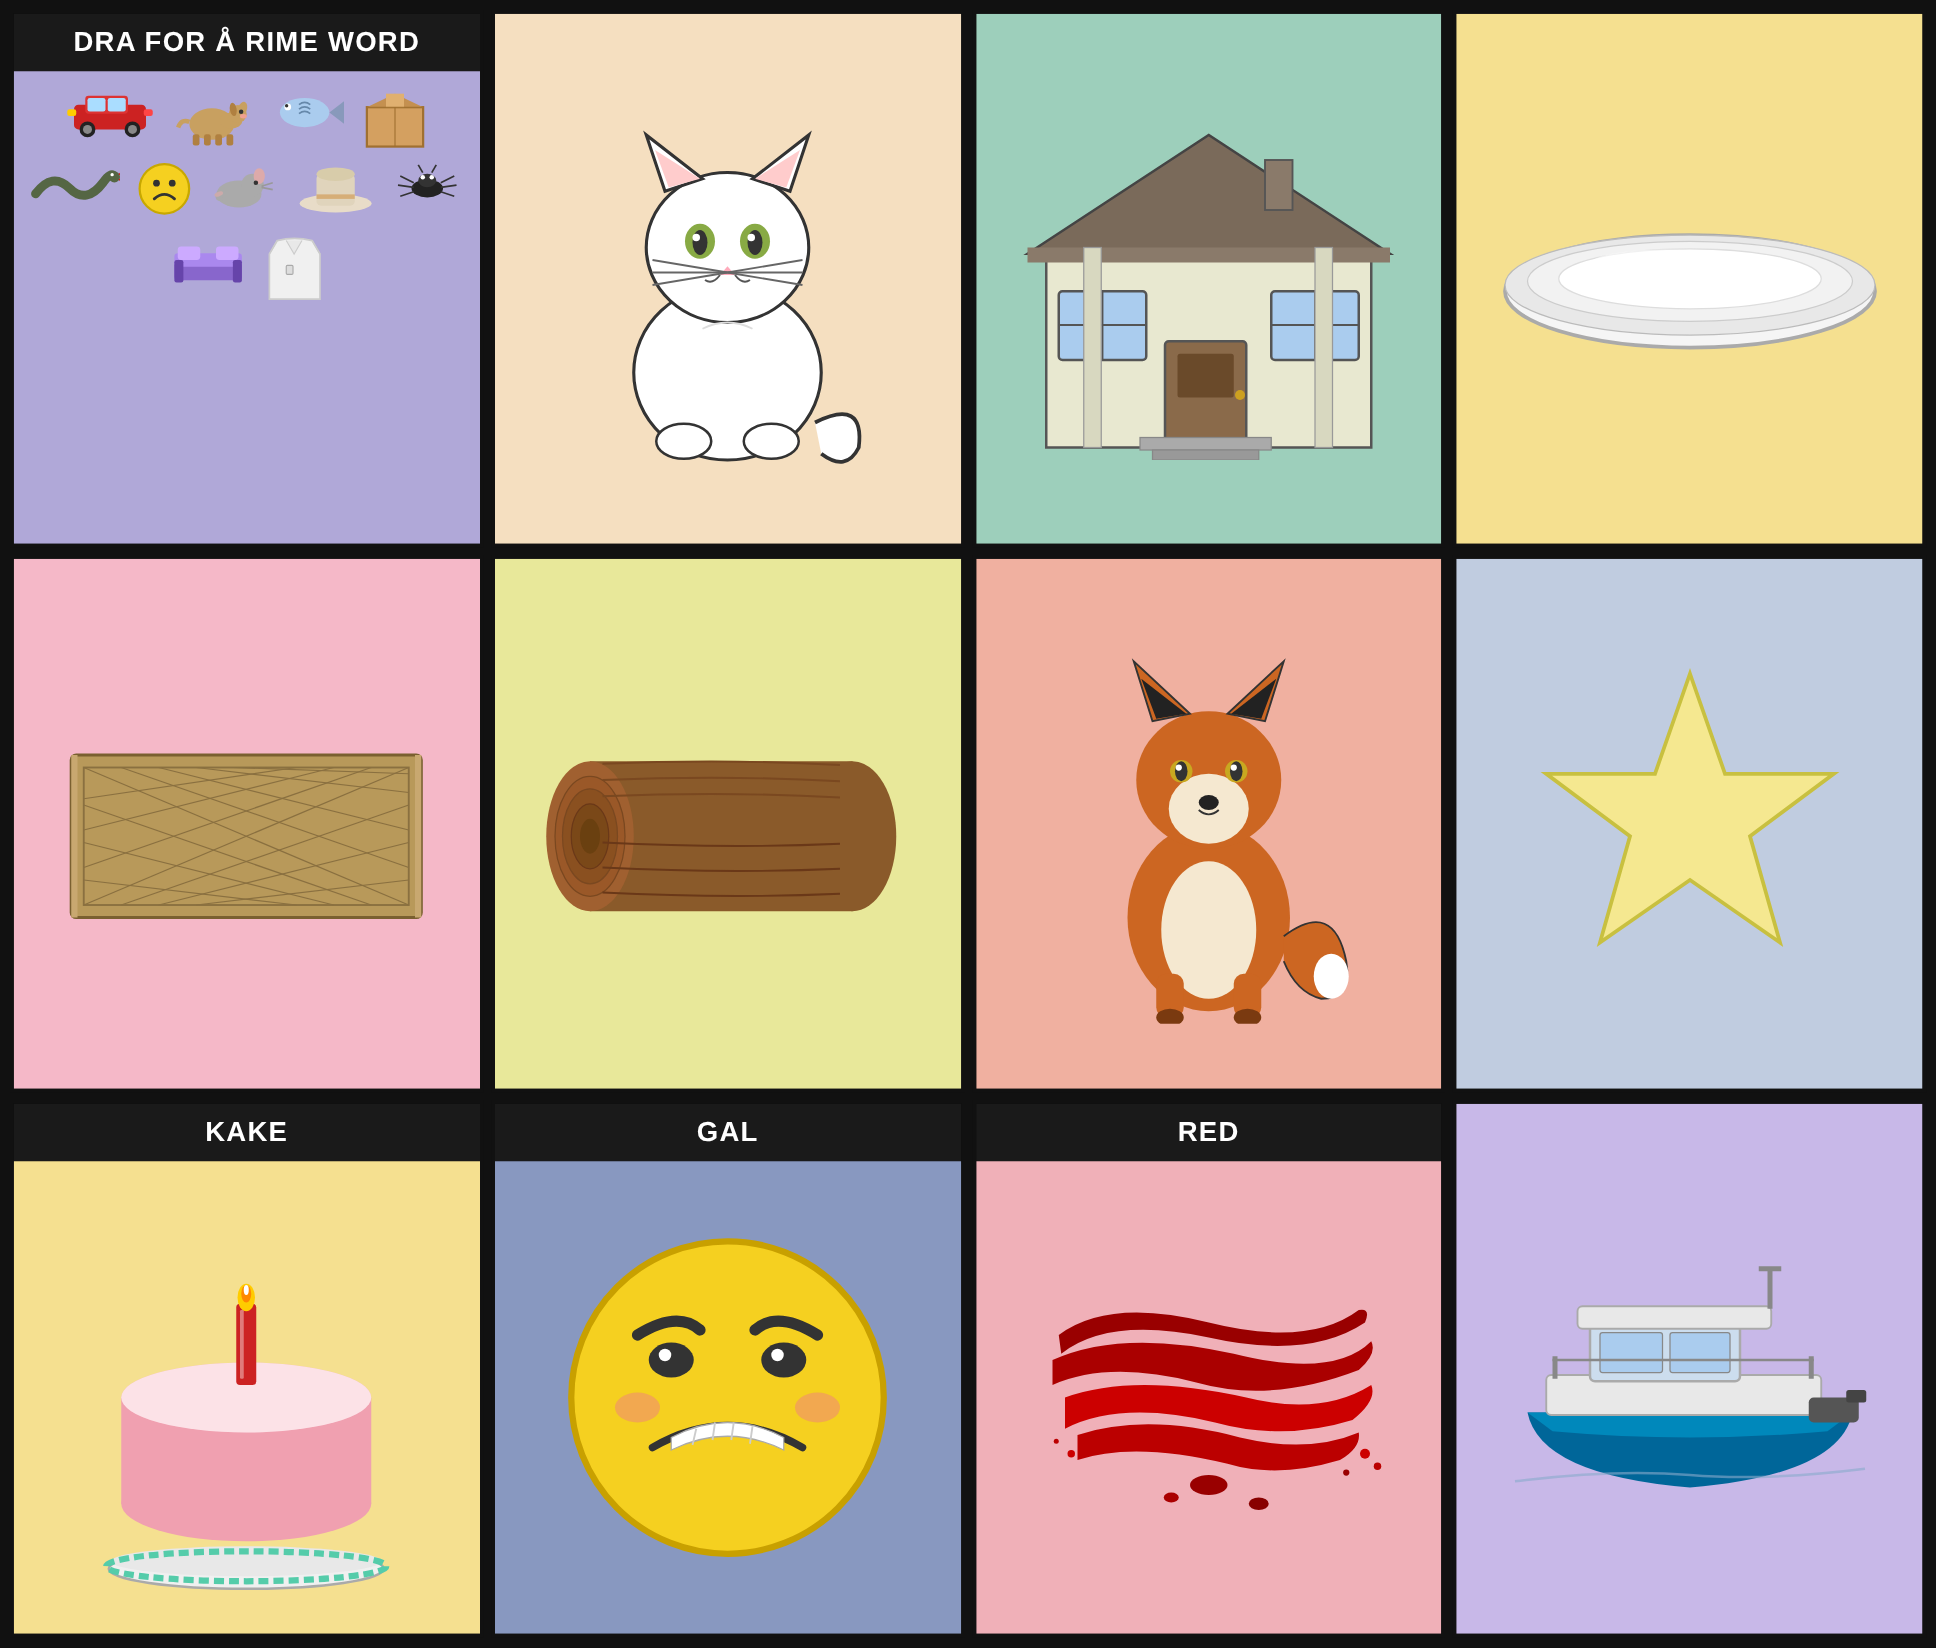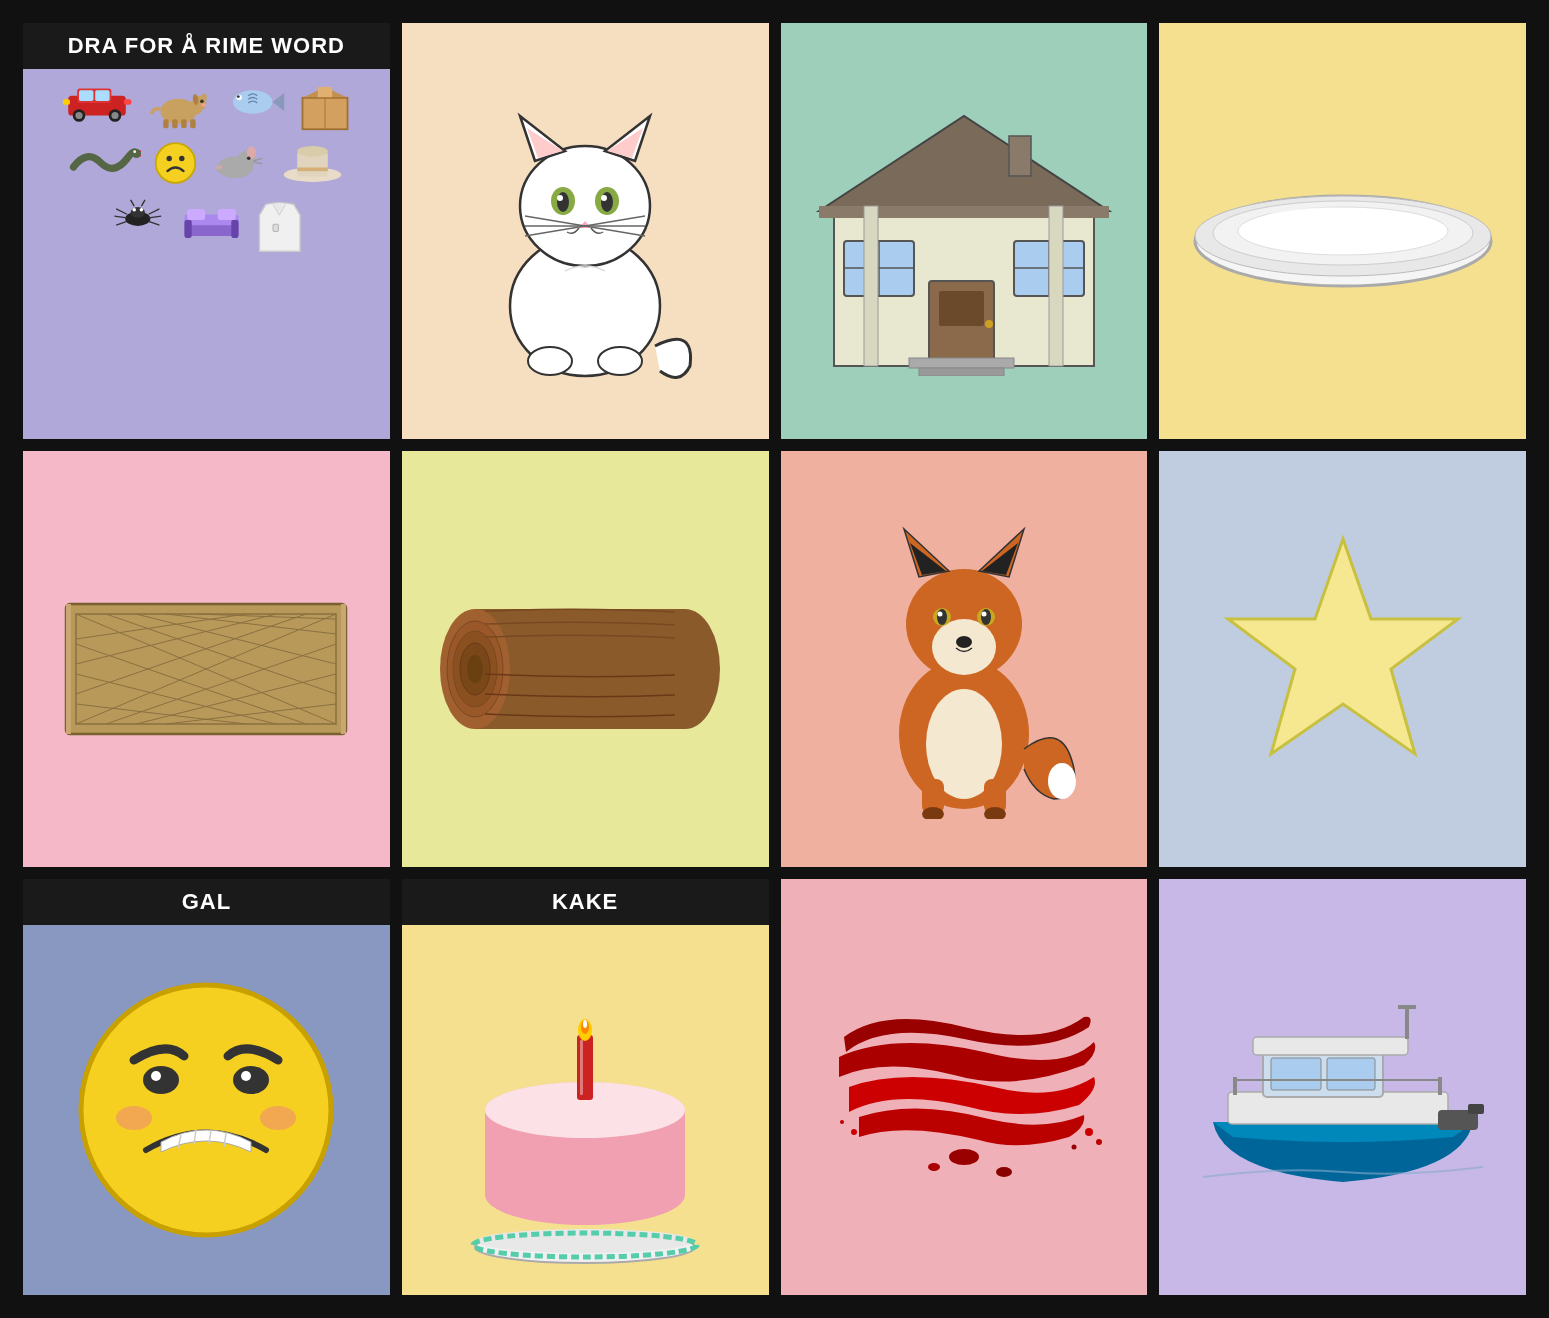--- a/index.html
+++ b/index.html
@@ -8,21 +8,21 @@
       font-family: Arial Black, Arial, sans-serif;
       width: 1549px;
       height: 1318px;
       overflow: hidden;
     }
     .grid {
       display: grid;
       grid-template-columns: repeat(4, 1fr);
       grid-template-rows: repeat(3, 1fr);
       gap: 6px;
-      padding: 20px;
+      padding: 8px;
       width: 100%;
       height: 100%;
     }
     .cell {
       display: flex;
       flex-direction: column;
       border: 3px solid #111;
       overflow: hidden;
     }
     .cell-header {
@@ -408,20 +408,47 @@
   <div class="cell">
     <div class="cell-body bg-light-blue">
       <svg width="280" height="280" viewBox="0 0 280 280">
 
         <polygon points="140,20 168,100 255,100 188,150 212,235 140,185 68,235 92,150 25,100 112,100" fill="#f5e890" stroke="#c8c040" stroke-width="3"></polygon>
       </svg>
     </div>
   </div>
 
   <div class="cell">
+    <div class="cell-header">KAKE</div>
+    <div class="cell-body bg-gold">
+      <svg width="270" height="310" viewBox="0 0 270 310">
+
+        <ellipse cx="135" cy="292" rx="110" ry="16" fill="#f0f0f0" stroke="#aaa" stroke-width="2"></ellipse>
+        <ellipse cx="135" cy="286" rx="108" ry="12" fill="#e8e8e8"></ellipse>
+
+        <ellipse cx="135" cy="290" rx="112" ry="12" fill="none" stroke="#55ccaa" stroke-width="5" stroke-dasharray="8,4"></ellipse>
+
+        <ellipse cx="135" cy="240" rx="100" ry="30" fill="#f0a0b0"></ellipse>
+        <rect x="35" y="155" width="200" height="85" fill="#f0a0b0"></rect>
+        <ellipse cx="135" cy="155" rx="100" ry="28" fill="#f5b0c0"></ellipse>
+
+        <ellipse cx="135" cy="155" rx="100" ry="28" fill="#fff8f8" opacity="0.7"></ellipse>
+
+        <rect x="127" y="80" width="16" height="65" rx="3" fill="#cc2222"></rect>
+
+        <ellipse cx="135" cy="75" rx="7" ry="11" fill="#ffcc00"></ellipse>
+        <ellipse cx="135" cy="72" rx="4" ry="7" fill="#ff8800"></ellipse>
+        <ellipse cx="135" cy="69" rx="2" ry="4" fill="#ffffff"></ellipse>
+
+        <rect x="130" y="85" width="3" height="55" rx="1" fill="rgba(255,255,255,0.4)"></rect>
+      </svg>
+    </div>
+  </div>
+
+  <div class="cell">
     <div class="cell-header">GAL</div>
     <div class="cell-body bg-blue-gray">
       <svg width="280" height="280" viewBox="0 0 280 280">
 
         <circle cx="140" cy="140" r="125" fill="#f5d020" stroke="#c8a000" stroke-width="5"></circle>
 
         <path d="M68 90 Q100 70 118 86" stroke="#333" stroke-width="9" fill="none" stroke-linecap="round"></path>
         <path d="M162 86 Q180 70 212 90" stroke="#333" stroke-width="9" fill="none" stroke-linecap="round"></path>
 
         <ellipse cx="95" cy="110" rx="18" ry="14" fill="#333"></ellipse>
@@ -437,47 +464,21 @@
         <line x1="145" y1="160" x2="143" y2="174" stroke="#ccc" stroke-width="1.5"></line>
         <line x1="160" y1="163" x2="158" y2="177" stroke="#ccc" stroke-width="1.5"></line>
 
         <ellipse cx="68" cy="148" rx="18" ry="12" fill="#f08080" opacity="0.5"></ellipse>
         <ellipse cx="212" cy="148" rx="18" ry="12" fill="#f08080" opacity="0.5"></ellipse>
       </svg>
     </div>
   </div>
 
   <div class="cell">
-    <div class="cell-header">KAKE</div>
-    <div class="cell-body bg-gold">
-      <svg width="270" height="310" viewBox="0 0 270 310">
-
-        <ellipse cx="135" cy="292" rx="110" ry="16" fill="#f0f0f0" stroke="#aaa" stroke-width="2"></ellipse>
-        <ellipse cx="135" cy="286" rx="108" ry="12" fill="#e8e8e8"></ellipse>
-
-        <ellipse cx="135" cy="290" rx="112" ry="12" fill="none" stroke="#55ccaa" stroke-width="5" stroke-dasharray="8,4"></ellipse>
-
-        <ellipse cx="135" cy="240" rx="100" ry="30" fill="#f0a0b0"></ellipse>
-        <rect x="35" y="155" width="200" height="85" fill="#f0a0b0"></rect>
-        <ellipse cx="135" cy="155" rx="100" ry="28" fill="#f5b0c0"></ellipse>
-
-        <ellipse cx="135" cy="155" rx="100" ry="28" fill="#fff8f8" opacity="0.7"></ellipse>
-
-        <rect x="127" y="80" width="16" height="65" rx="3" fill="#cc2222"></rect>
-
-        <ellipse cx="135" cy="75" rx="7" ry="11" fill="#ffcc00"></ellipse>
-        <ellipse cx="135" cy="72" rx="4" ry="7" fill="#ff8800"></ellipse>
-        <ellipse cx="135" cy="69" rx="2" ry="4" fill="#ffffff"></ellipse>
-
-        <rect x="130" y="85" width="3" height="55" rx="1" fill="rgba(255,255,255,0.4)"></rect>
-      </svg>
-    </div>
-  </div>
-
-  <div class="cell">
+    <div class="cell-header">RED</div>
     <div class="cell-body bg-pink">
       <svg width="320" height="260" viewBox="0 0 320 260">
 
         <path d="M40 80 Q80 50 160 70 Q240 90 280 60 Q290 58 285 70 Q240 100 160 82 Q80 65 42 95 Z" fill="#990000"></path>
         <path d="M35 100 Q90 75 180 95 Q260 115 290 85 Q295 95 280 108 Q210 135 150 118 Q80 100 35 120 Z" fill="#aa0000"></path>
         <path d="M45 130 Q100 110 190 130 Q250 145 290 120 Q295 132 275 148 Q220 165 165 150 Q90 132 45 155 Z" fill="#cc0000"></path>
         <path d="M55 160 Q110 142 185 162 Q240 175 280 158 Q282 170 265 180 Q215 195 175 183 Q100 165 55 180 Z" fill="#bb0000"></path>
 
         <ellipse cx="160" cy="200" rx="15" ry="8" fill="#990000"></ellipse>
         <ellipse cx="200" cy="215" rx="8" ry="5" fill="#880000"></ellipse>

